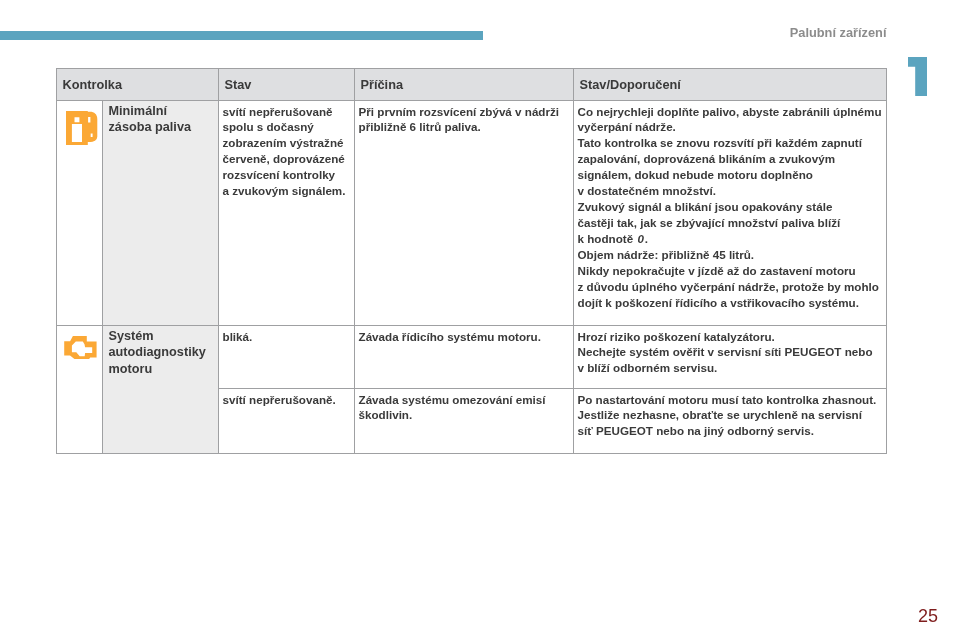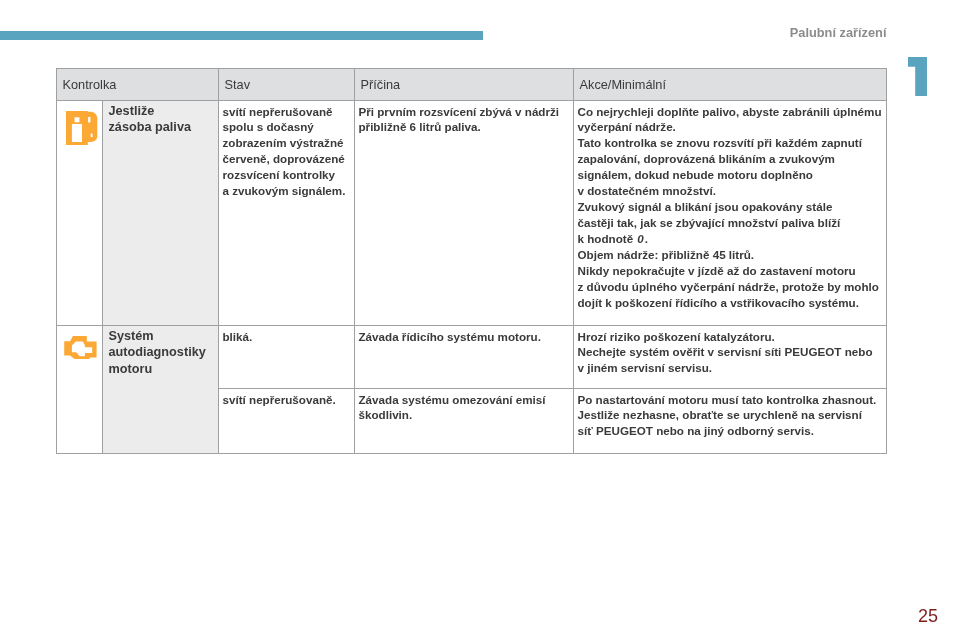--- a/index.html
+++ b/index.html
@@ -17,21 +17,21 @@
   .tab-number svg{display:block;}
   .tab-number-text{position:absolute;left:0;top:0;width:19.5px;height:39.5px;
                    font-size:0;color:transparent;overflow:hidden;}
 
   
   .tbl{position:absolute;left:56px;top:68px;width:830px;border-collapse:collapse;
        table-layout:fixed;background:#fff;}
   .tbl td,.tbl th{border:1px solid #9fa0a2;vertical-align:top;padding:0;background:#fff;}
   .tbl{outline:0;}
 
-  .tbl thead th{background:#dedfe1;font-size:12.75px;font-weight:normal;color:#3a3a3a;
+  .tbl thead th{background:#dedfe1;font-size:12.75px;font-weight:bold;color:#3a3a3a;
            text-align:left;vertical-align:middle;height:31px;padding:0 0 0 5.5px;
            line-height:14px;}
 
   td.icon{text-align:left;padding:0;vertical-align:top;}
   td.icon svg{display:block;}
   .ic-fuel{margin:9.8px 0 0 8.5px;}
   .ic-eng{margin:10px 0 0 7px;}
   td.label{background:#ececec;padding:1.5px 8px 8px 5.5px;
            font-size:12.7px;font-weight:bold;color:#3a3a3a;line-height:16.8px;}
   td.body{padding:2.5px 7px 6px 3.5px;font-size:11.65px;font-weight:bold;color:#3a3a3a;
@@ -72,39 +72,39 @@
         <col class="c-label">
         <col class="c-stav">
         <col class="c-pricina">
         <col class="c-akce">
     </colgroup>
     <thead>
       <tr>
         <th colspan="2">Kontrolka</th>
         <th>Stav</th>
         <th>Příčina</th>
-        <th>Akce/Minimální</th>
+        <th>Stav/Doporučení</th>
       </tr>
     </thead>
     <tbody>
 
       <tr style="height:225px">
         <td class="icon">
           <svg class="ic-fuel" width="32" height="34.2" viewBox="0 0 32 34.2">
             <path fill="#fba835" fill-rule="evenodd" d="
               M0 0 H21.8 V33.9 H0 Z
               M8.5 6.3 h4.9 v4.9 H8.5 Z
               M5.9 13.0 h10.1 v17.9 H5.9 Z
               M21.8 0.8 h3.8 l2.6 1.0 1.9 1.7 1.0 2.4 0.2 2.0 V25.7 l-0.6 2.3 -1.7 1.8 -2.5 1.0 -1.9 0.3 H21.8 Z
               M22.1 6.0 h2.3 v5.4 h-2.3 Z
               M24.7 22.5 h1.9 v3.6 h-1.9 Z"></path>
           </svg>
         </td>
         <td class="label">
-          <div class="ln">Jestliže</div>
+          <div class="ln">Minimální</div>
           <div class="ln">zásoba paliva</div>
         </td>
         <td class="body">
           <div class="ln">svítí nepřerušovaně</div>
           <div class="ln">spolu s dočasný</div>
           <div class="ln">zobrazením výstražné</div>
           <div class="ln">červeně, doprovázené</div>
           <div class="ln">rozsvícení kontrolky</div>
           <div class="ln">a zvukovým signálem.</div>
         </td>
@@ -144,21 +144,21 @@
         </td>
         <td class="body">
           <div class="ln">bliká.</div>
         </td>
         <td class="body">
           <div class="ln">Závada řídicího systému motoru.</div>
         </td>
         <td class="body">
           <div class="ln">Hrozí riziko poškození katalyzátoru.</div>
           <div class="ln">Nechejte systém ověřit v servisní síti PEUGEOT nebo</div>
-          <div class="ln">v jiném servisní servisu.</div>
+          <div class="ln">v blíží odborném servisu.</div>
         </td>
       </tr>
 
       <tr style="height:65px">
         <td class="body">
           <div class="ln">svítí nepřerušovaně.</div>
         </td>
         <td class="body">
           <div class="ln">Závada systému omezování emisí</div>
           <div class="ln">škodlivin.</div>

